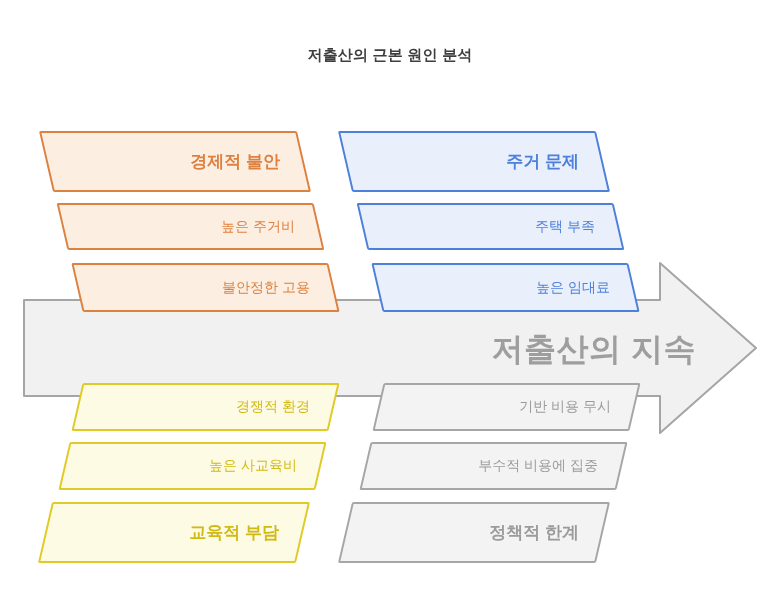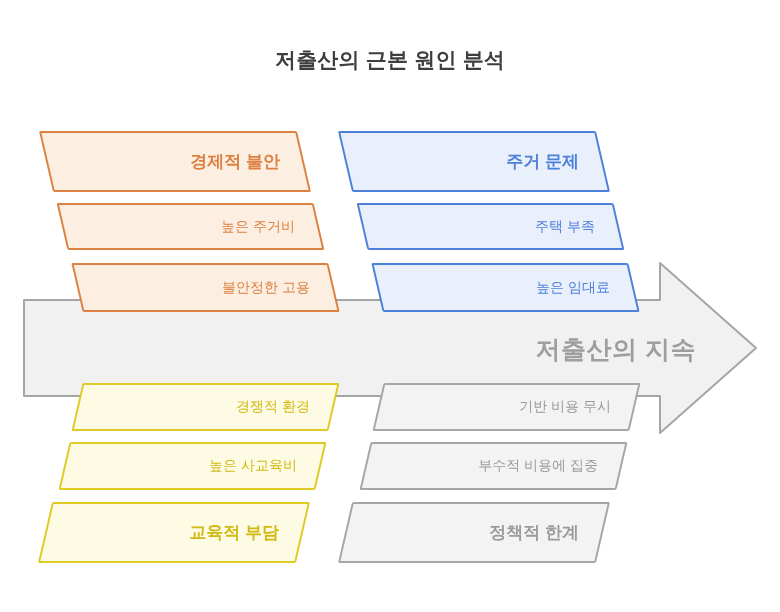--- a/index.html
+++ b/index.html
@@ -1,24 +1,24 @@
 <!DOCTYPE html>
 <html><head>
 <meta charset="utf-8">
 <style>
   html,body { margin:0; padding:0; background:#ffffff; }
   body { font-family:"Liberation Sans","DejaVu Sans",sans-serif; }
   .canvas { position:relative; width:780px; height:612px; background:#ffffff; overflow:hidden; }
 
   .title { position:absolute; top:46px; left:0; width:100%; text-align:center;
-           font-size:21px; font-weight:700; color:#3e3e3e; letter-spacing:0.2px; }
+           font-size:15px; font-weight:700; color:#3e3e3e; letter-spacing:0.2px; }
 
   .arrow-svg { position:absolute; left:0; top:0; z-index:1; }
   .arrow-label { position:absolute; top:330px; left:400px; width:296px; z-index:2;
-                 text-align:right; font-size:25px; font-weight:700; color:#9e9e9e;
+                 text-align:right; font-size:32px; font-weight:700; color:#9e9e9e;
                  line-height:38px; letter-spacing:0.5px; }
 
   .pgram { position:absolute; z-index:3; border:2px solid; border-radius:2px;
            box-sizing:border-box; }
   .lean-top { transform: skewX(13deg); }
   .lean-top .inner { transform: skewX(-13deg); }
   .lean-bot { transform: skewX(-13deg); }
   .lean-bot .inner { transform: skewX(13deg); }
   .inner { width:100%; height:100%; box-sizing:border-box; display:flex;
            align-items:center; justify-content:flex-end; padding-right:22px; }

